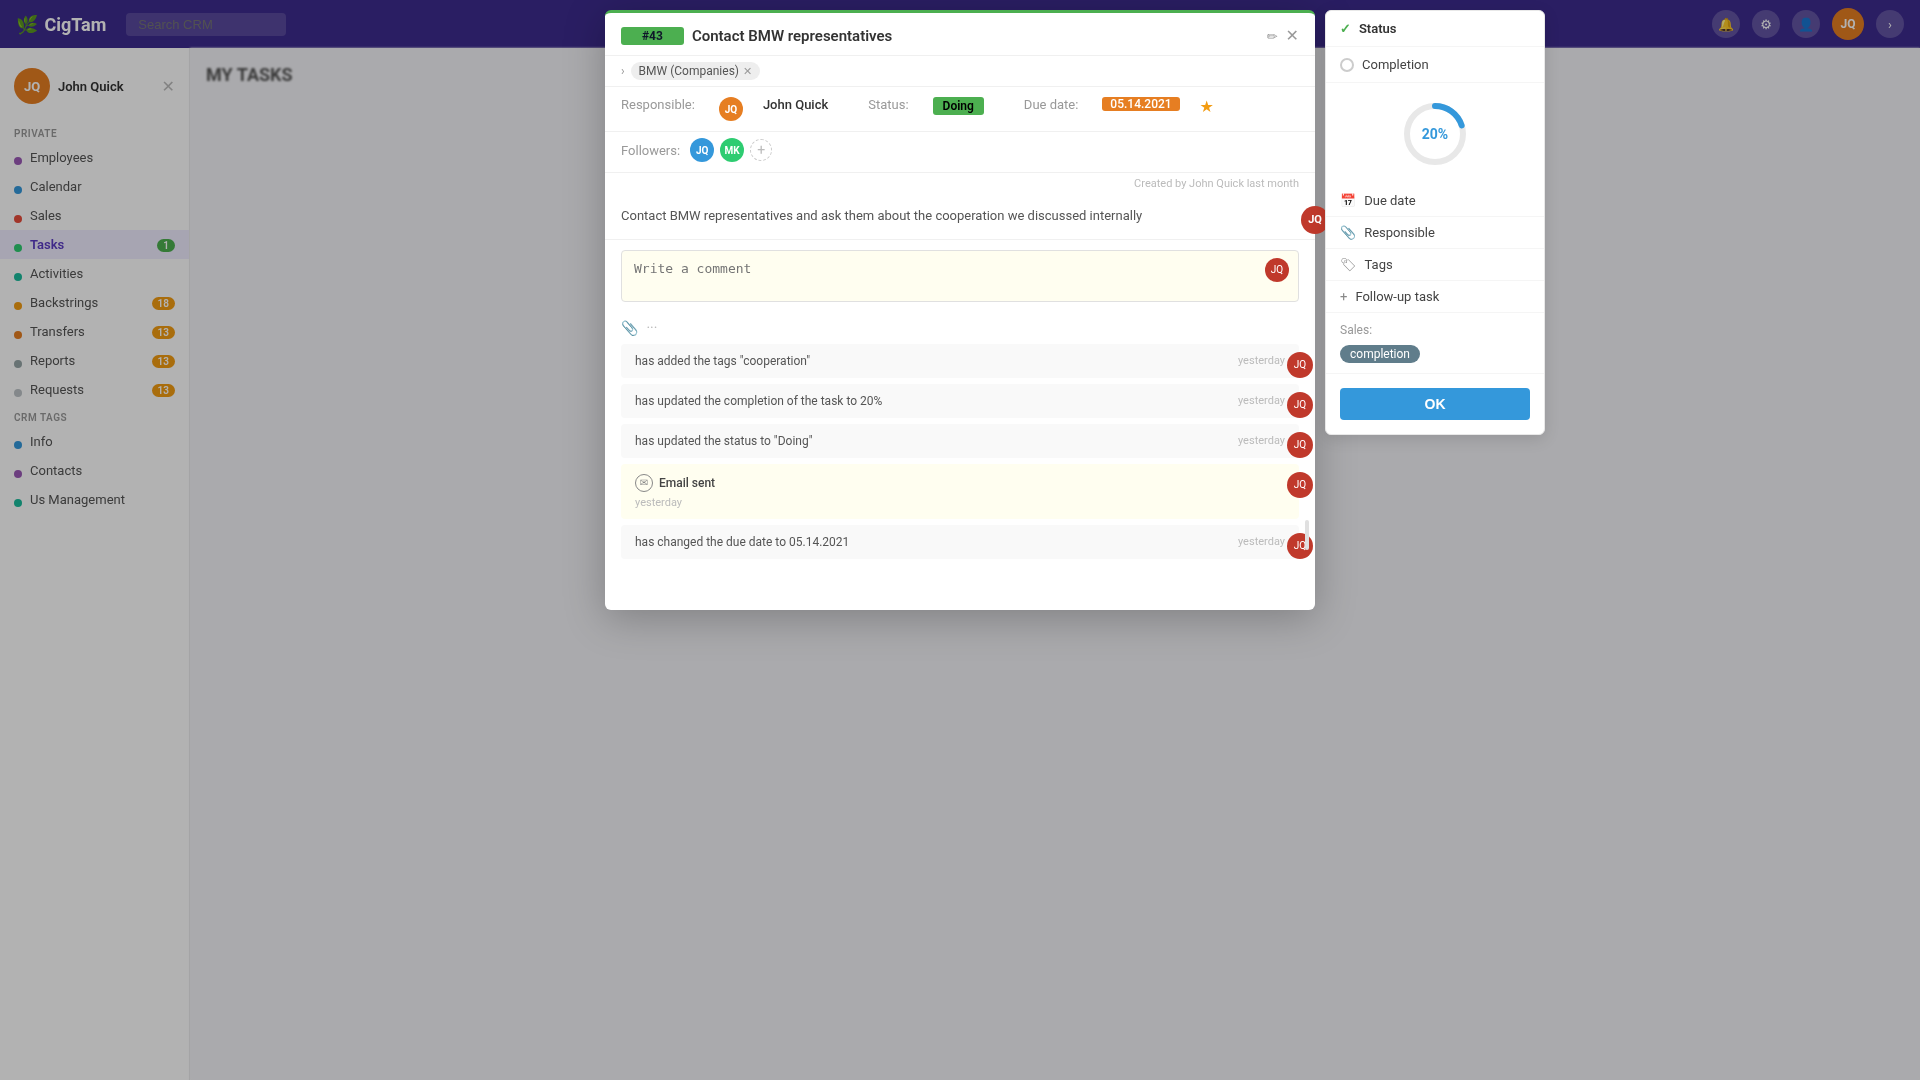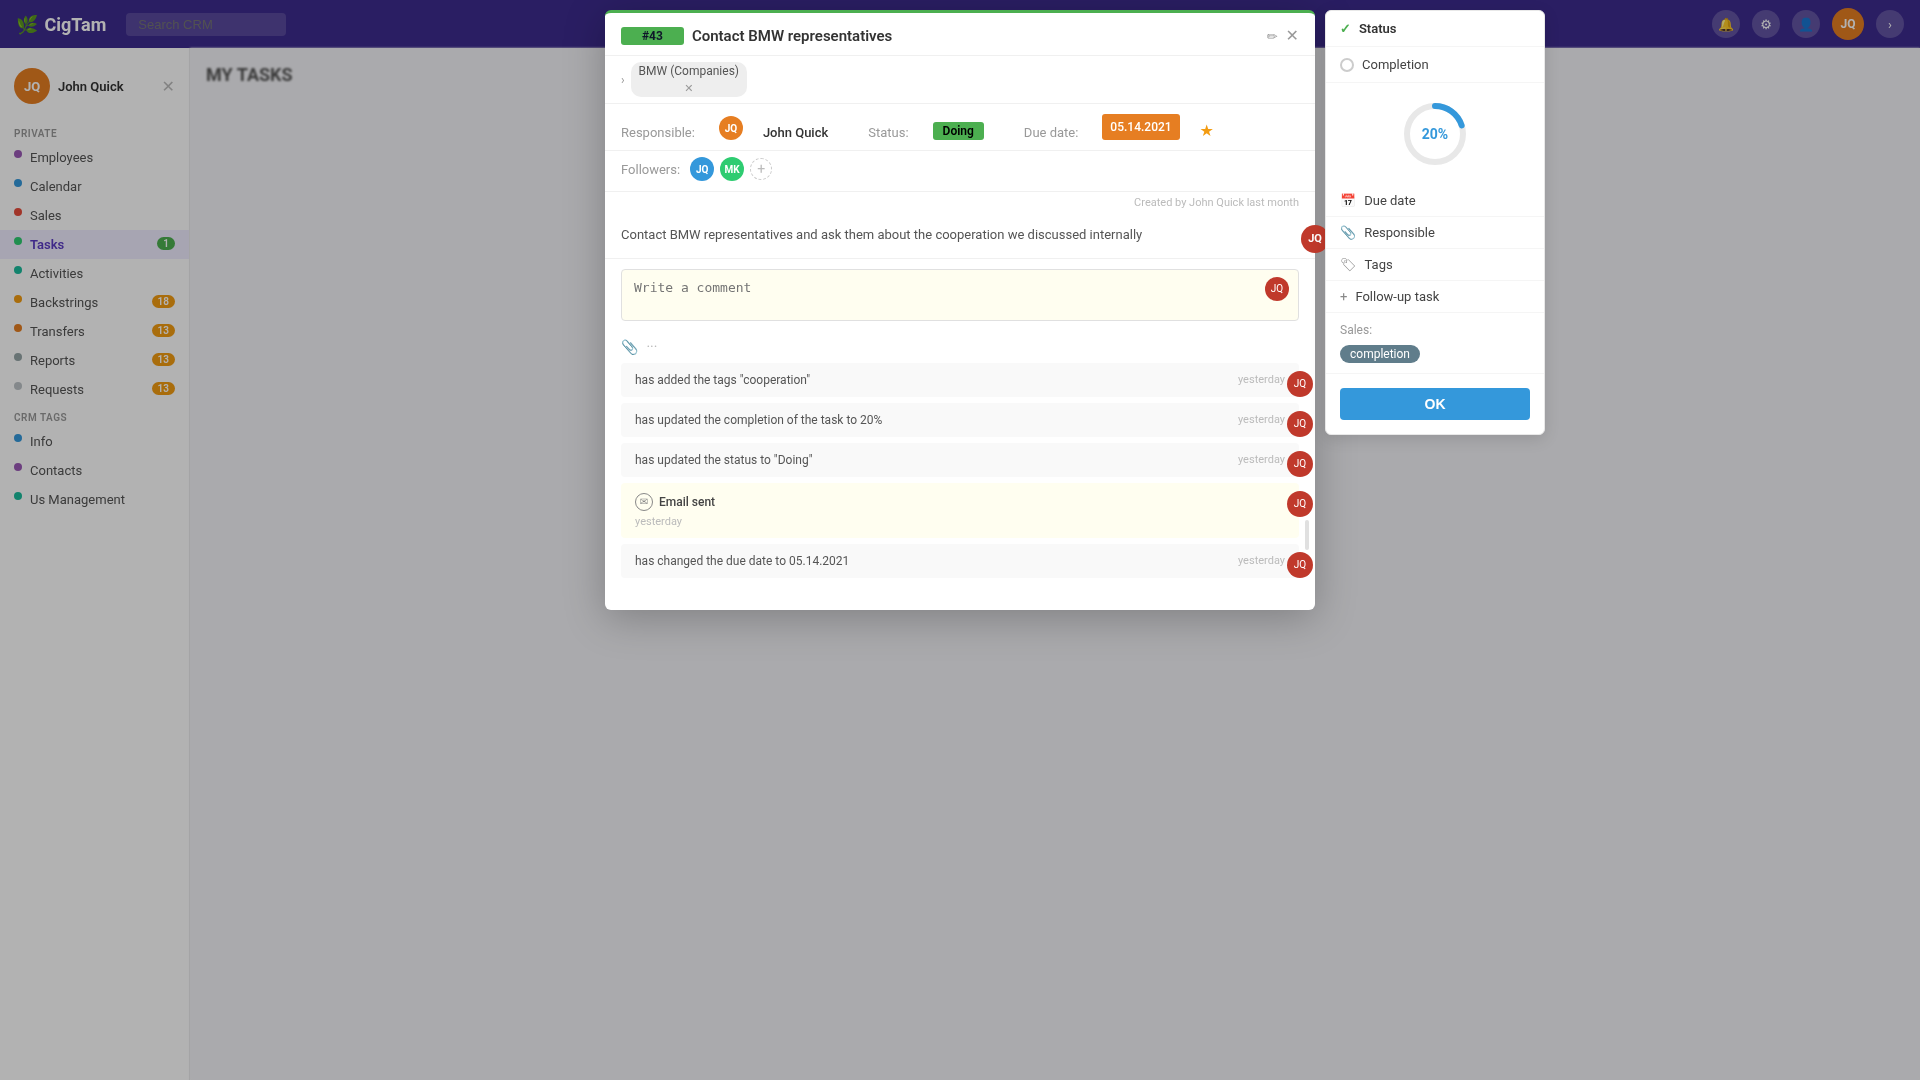--- a/index.html
+++ b/index.html
@@ -117,21 +117,21 @@
     .sidebar-section {
       font-size: 10px;
       color: #999;
       text-transform: uppercase;
       padding: 8px 14px 4px;
       font-weight: 600;
       letter-spacing: 0.5px;
     }
     .sidebar-item {
       display: flex;
-      align-items: flex-start;
+      align-items: flex-end;
       gap: 8px;
       padding: 7px 14px;
       cursor: pointer;
       font-size: 13px;
       color: #555;
     }
     .sidebar-item.active {
       background: #f0edff;
       color: #5b3cc4;
       font-weight: 600;
@@ -236,28 +236,27 @@
     }
     .breadcrumb-arrow { color: #999; }
     .breadcrumb-tag {
       background: #eee;
       padding: 2px 8px;
       border-radius: 10px;
       font-size: 12px;
       display: flex;
       align-items: center;
       gap: 4px;
-      flex-direction: column;
     }
 
     
     .modal-meta {
       padding: 10px 16px;
       display: flex;
-      align-items: flex-end;
+      align-items: flex-start;
       gap: 20px;
       font-size: 13px;
       border-bottom: 1px solid #f0f0f0;
     }
     .meta-label { color: #999; margin-right: 4px; }
     .meta-avatar {
       width: 24px;
       height: 24px;
       border-radius: 50%;
       background: #e67e22;
@@ -272,21 +271,21 @@
       background: #4caf50;
       color: #000000;
       padding: 2px 10px;
       border-radius: 3px;
       font-size: 12px;
       font-weight: 600;
     }
     .due-date-badge {
       background: #e67e22;
       color: white;
-      padding: 6px 8px;
+      padding: 0 8px;
       border-radius: 3px;
       font-size: 12px;
       font-weight: 500;
     }
     .star-icon { color: #f39c12; font-size: 16px; }
 
     
     .followers-row {
       padding: 6px 16px 10px;
       display: flex;

